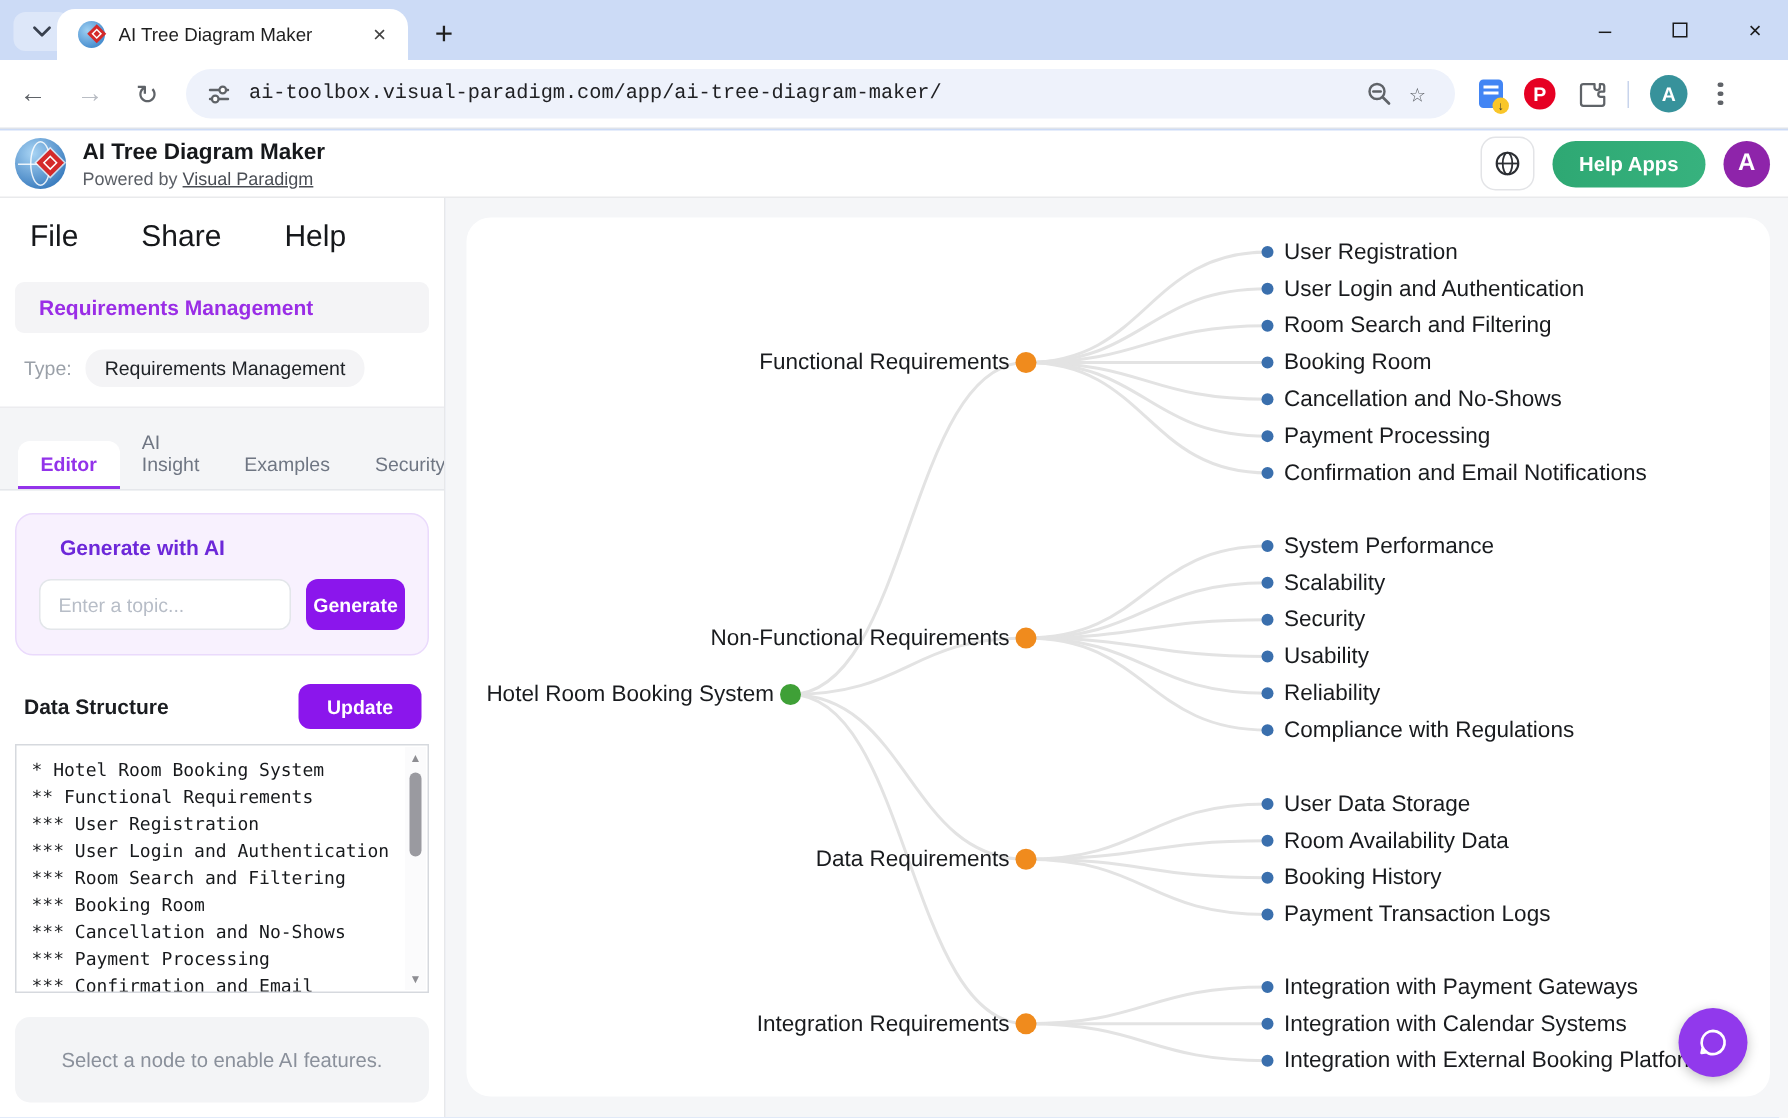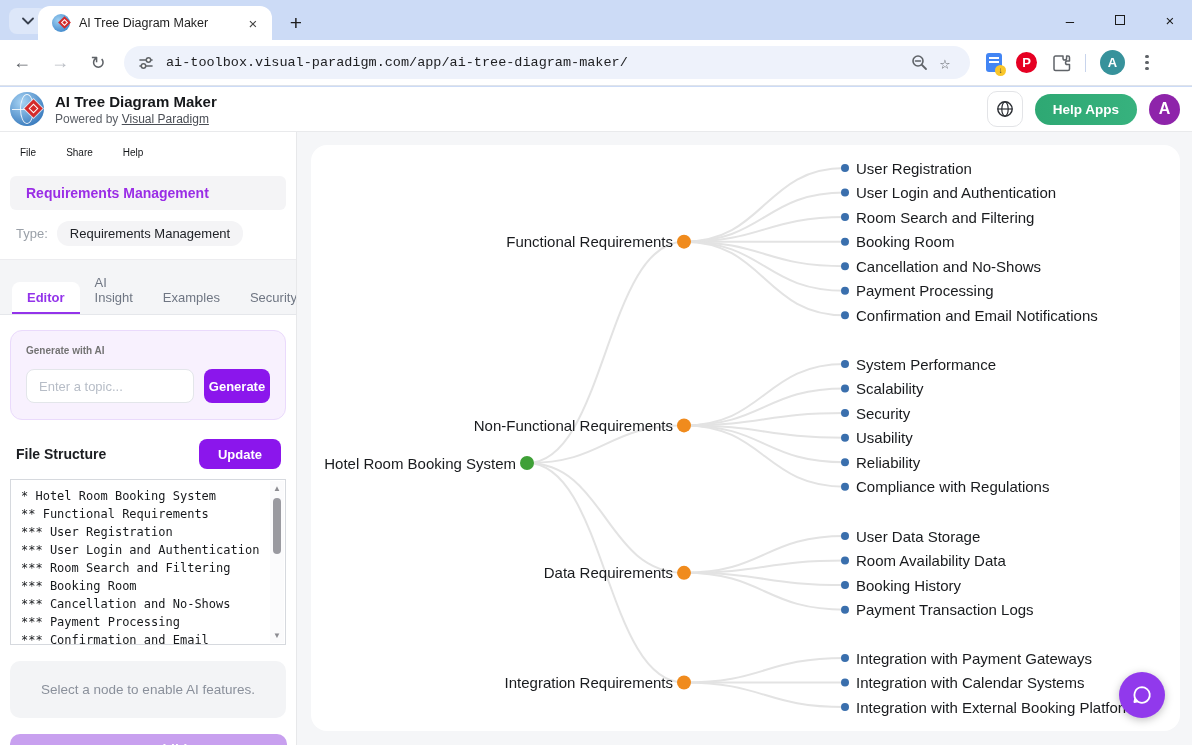--- a/index.html
+++ b/index.html
@@ -57,32 +57,32 @@
   .app-avatar { width:31px; height:31px; border-radius:50%; background:#8e24aa; color:#fff; font-size:16px; font-weight:700; display:flex; align-items:center; justify-content:center; cursor:pointer; }
 
   
   .content { position:absolute; left:0; top:132px; width:100%; height:613px; display:flex; }
   .sidebar { width:297px; height:100%; background:#fff; border-right:1px solid #e7e8ea; overflow:hidden; }
   .main { flex:1; height:100%; background:#f5f6f8; position:relative; }
   .canvas { position:absolute; left:14px; top:13px; right:12px; bottom:14px; background:#fff; border-radius:16px; overflow:hidden; }
   .canvas svg { display:block; }
 
   
-  .menubar { display:flex; gap:30px; padding:15px 20px 9px; font-size:10px; color:#16181b; }
+  .menubar { display:flex; gap:42px; padding:15px 20px 9px; font-size:20px; color:#16181b; }
   .menubar span { cursor:pointer; }
   .diagram-name { margin:9px 10px 0; background:#f4f4f6; border-radius:6px; padding:9px 16px; color:#9a2de6; font-size:14px; font-weight:600; cursor:pointer; }
   .type-row { display:flex; align-items:center; gap:9px; margin:11px 16px 13px; }
   .type-label { font-size:13px; color:#9aa0a8; }
   .type-pill { background:#f4f4f6; border-radius:12px; padding:5px 13px; font-size:13px; color:#202328; }
   .sb-divider { border-top:1px solid #ececef; }
   .tabstrip { background:#f4f5f7; display:flex; align-items:flex-end; padding:7px 12px 0; border-bottom:1px solid #e5e7eb; }
   .tab-item { padding:8px 15px 9px; font-size:13px; color:#6f7683; cursor:pointer; }
   .tab-item.active { background:#fff; color:#9333ea; font-weight:700; border-bottom:2px solid #9333ea; border-radius:8px 8px 0 0; padding-bottom:7px; }
   .ai-panel { margin:15px 10px 0; background:#f8f1fe; border:1px solid #eadafc; border-radius:12px; padding:14px 15px 16px; }
-  .ai-panel h3 { font-size:10px; color:#737373; font-weight:700; }
+  .ai-panel h3 { font-size:14px; color:#6d28d9; font-weight:700;margin-left:14px; }
   .ai-row { display:flex; gap:10px; margin-top:13px; }
   .topic-input { flex:1; height:34px; border:1px solid #e3e6ea; border-radius:8px; background:#fff; padding:0 12px; font-size:13px; font-family:inherit; color:#202328; min-width:0; }
   .topic-input::placeholder { color:#b7bdc7; }
   .gen-btn { width:66px; height:34px; border:none; border-radius:8px; background:#8b16ec; color:#fff; font-size:13px; font-weight:700; font-family:inherit; cursor:pointer; }
   .ds-row { display:flex; justify-content:space-between; align-items:center; margin:19px 15px 10px 16px; }
   .ds-row h3 { font-size:14px; font-weight:700; color:#1b1d21; }
   .update-btn { height:30px; padding:0 19px; border:none; border-radius:8px; background:#8b16ec; color:#fff; font-size:13px; font-weight:700; font-family:inherit; cursor:pointer; }
   .ds-box { margin:0 10px; height:166px; border:1px solid #d6d9de; border-radius:0; background:#fff; position:relative; overflow:hidden; cursor:text; }
   .ds-text { font-family:"DejaVu Sans Mono",monospace; font-size:12px; line-height:18px; padding:7px 20px 0 10px; white-space:pre-wrap; word-break:break-word; color:#17191c; }
   .ds-scrollbar { position:absolute; top:1px; right:1px; bottom:1px; width:14px; background:#fbfbfc; display:flex; flex-direction:column; align-items:center; }
@@ -214,21 +214,21 @@
         <span class="tab-item">Security</span>
       </div>
       <div class="ai-panel">
         <h3>Generate with AI</h3>
         <div class="ai-row">
           <input class="topic-input" placeholder="Enter a topic..." style="">
           <button class="gen-btn">Generate</button>
         </div>
       </div>
       <div class="ds-row">
-        <h3>File Structure</h3>
+        <h3>Data Structure</h3>
         <button class="update-btn">Update</button>
       </div>
       <div class="ds-box">
         <div class="ds-text">* Hotel Room Booking System
 ** Functional Requirements
 *** User Registration
 *** User Login and Authentication
 *** Room Search and Filtering
 *** Booking Room
 *** Cancellation and No-Shows

